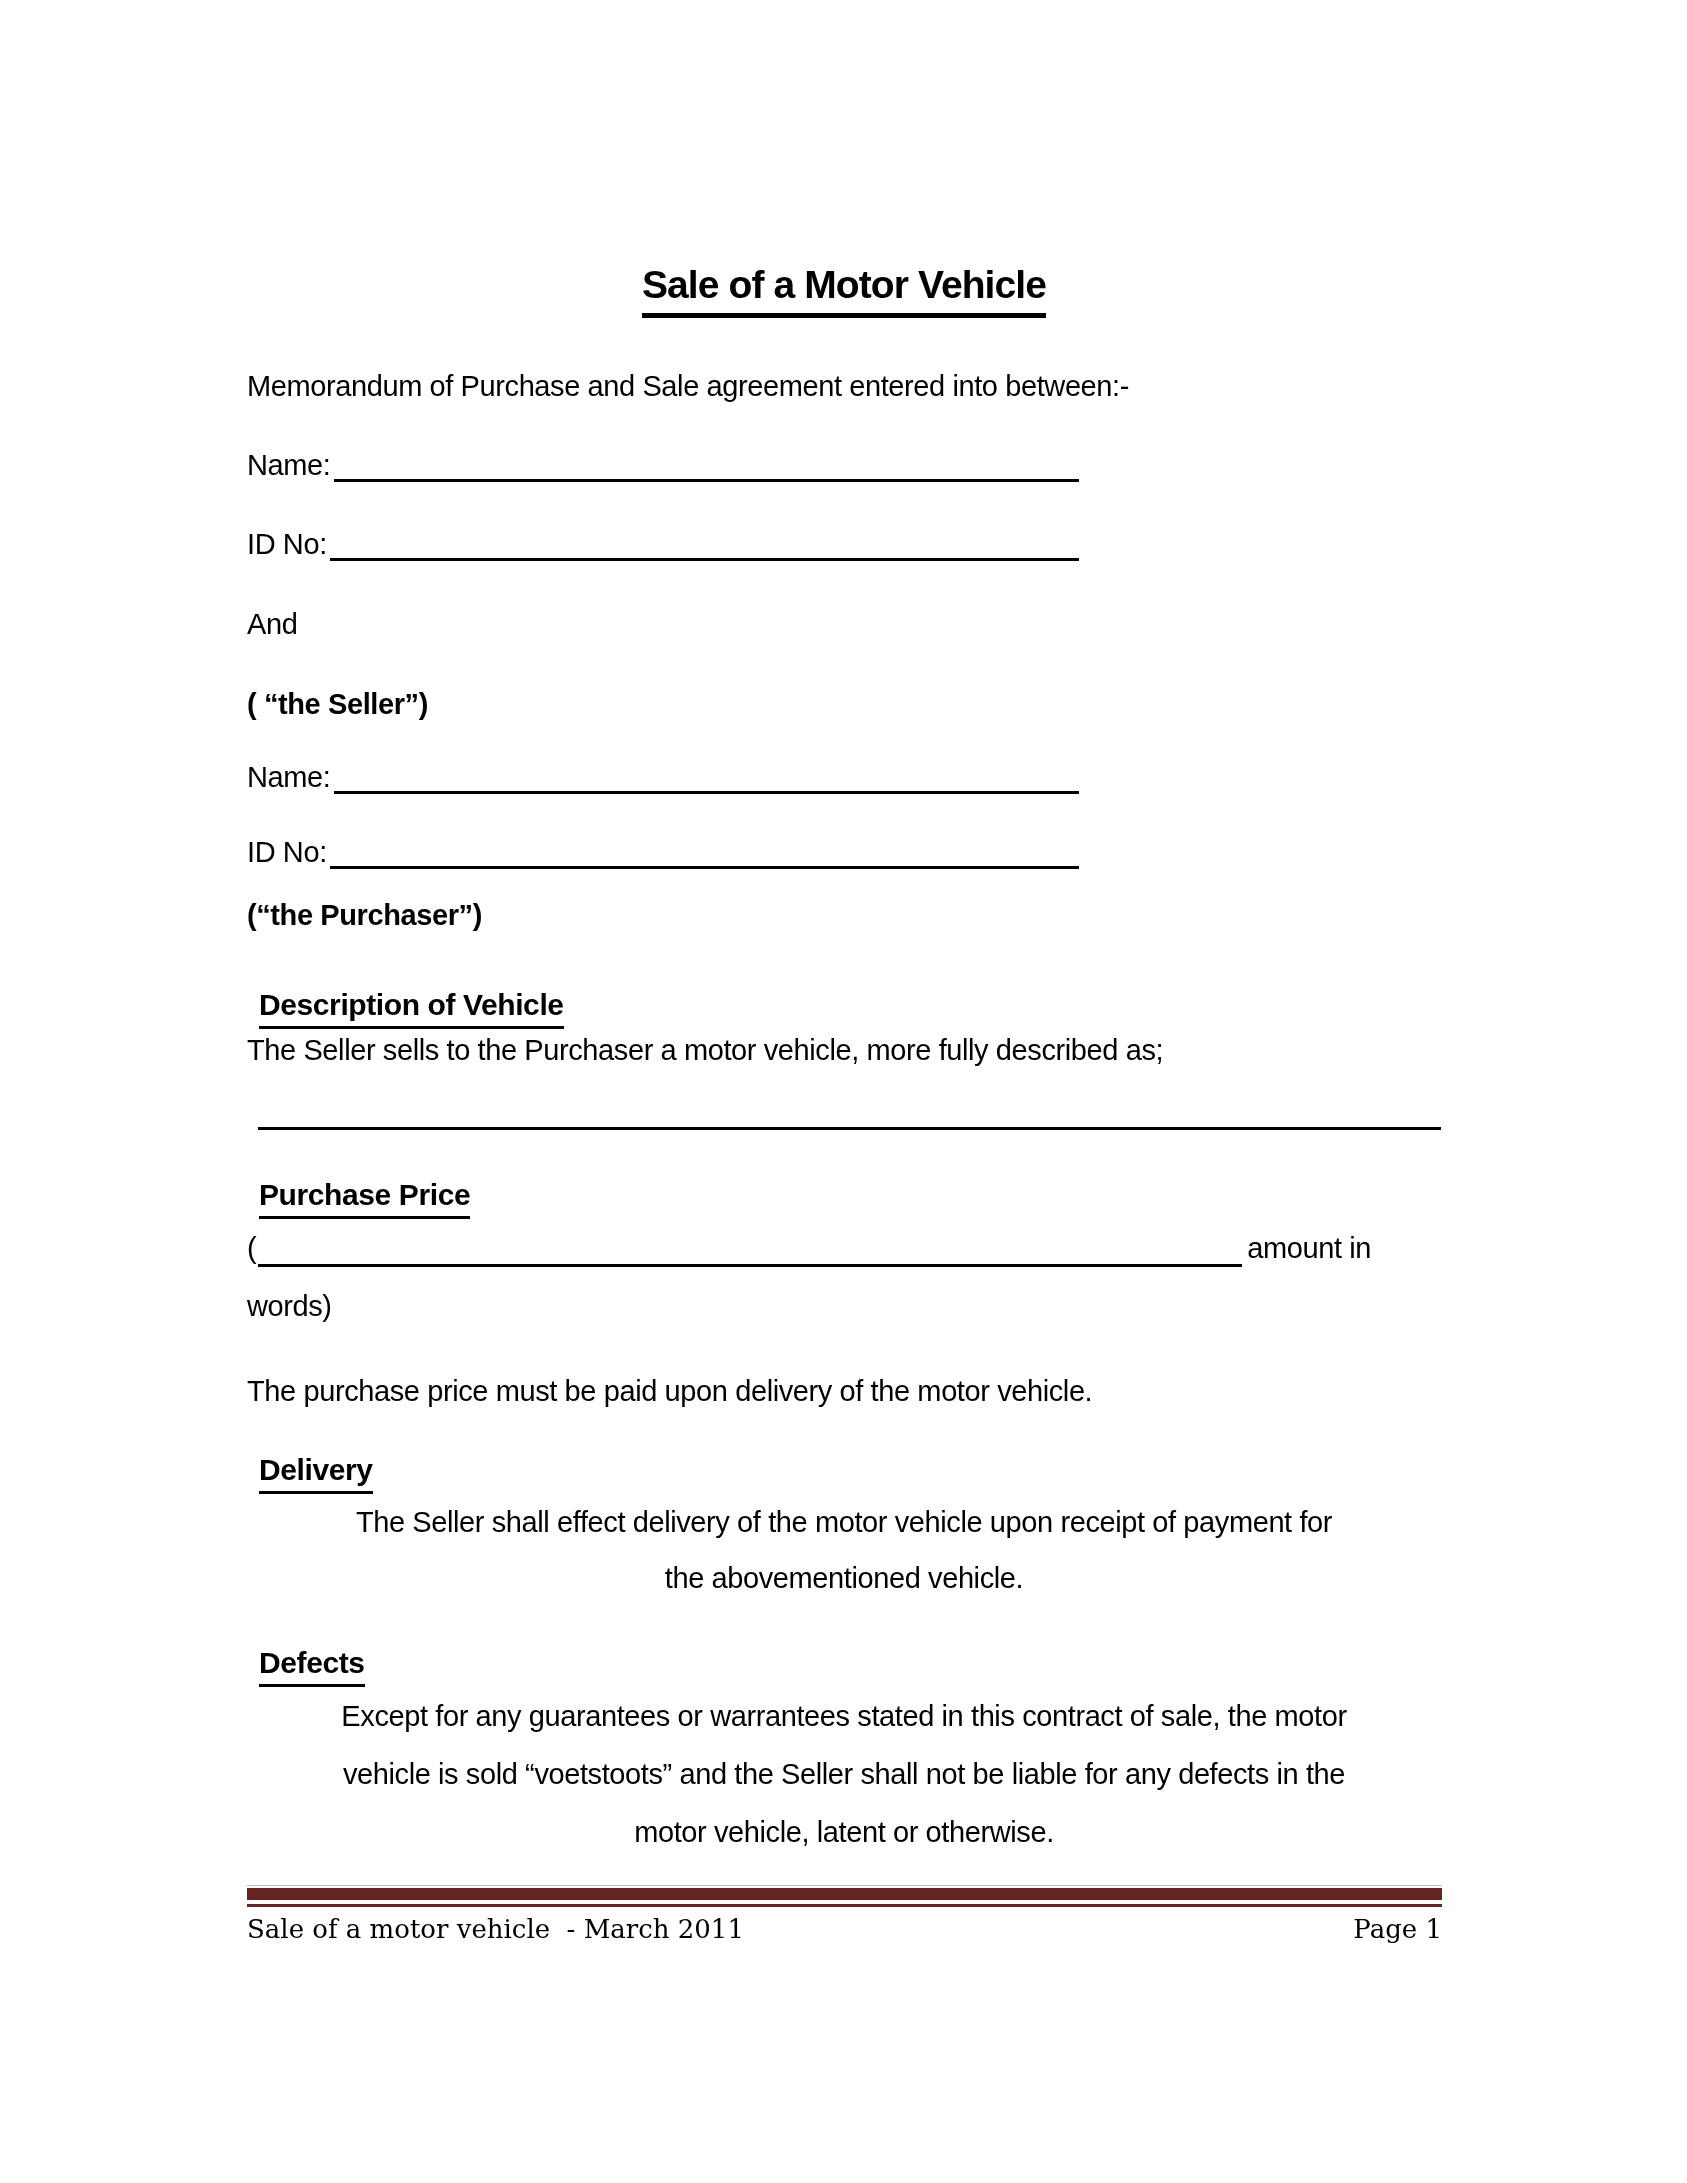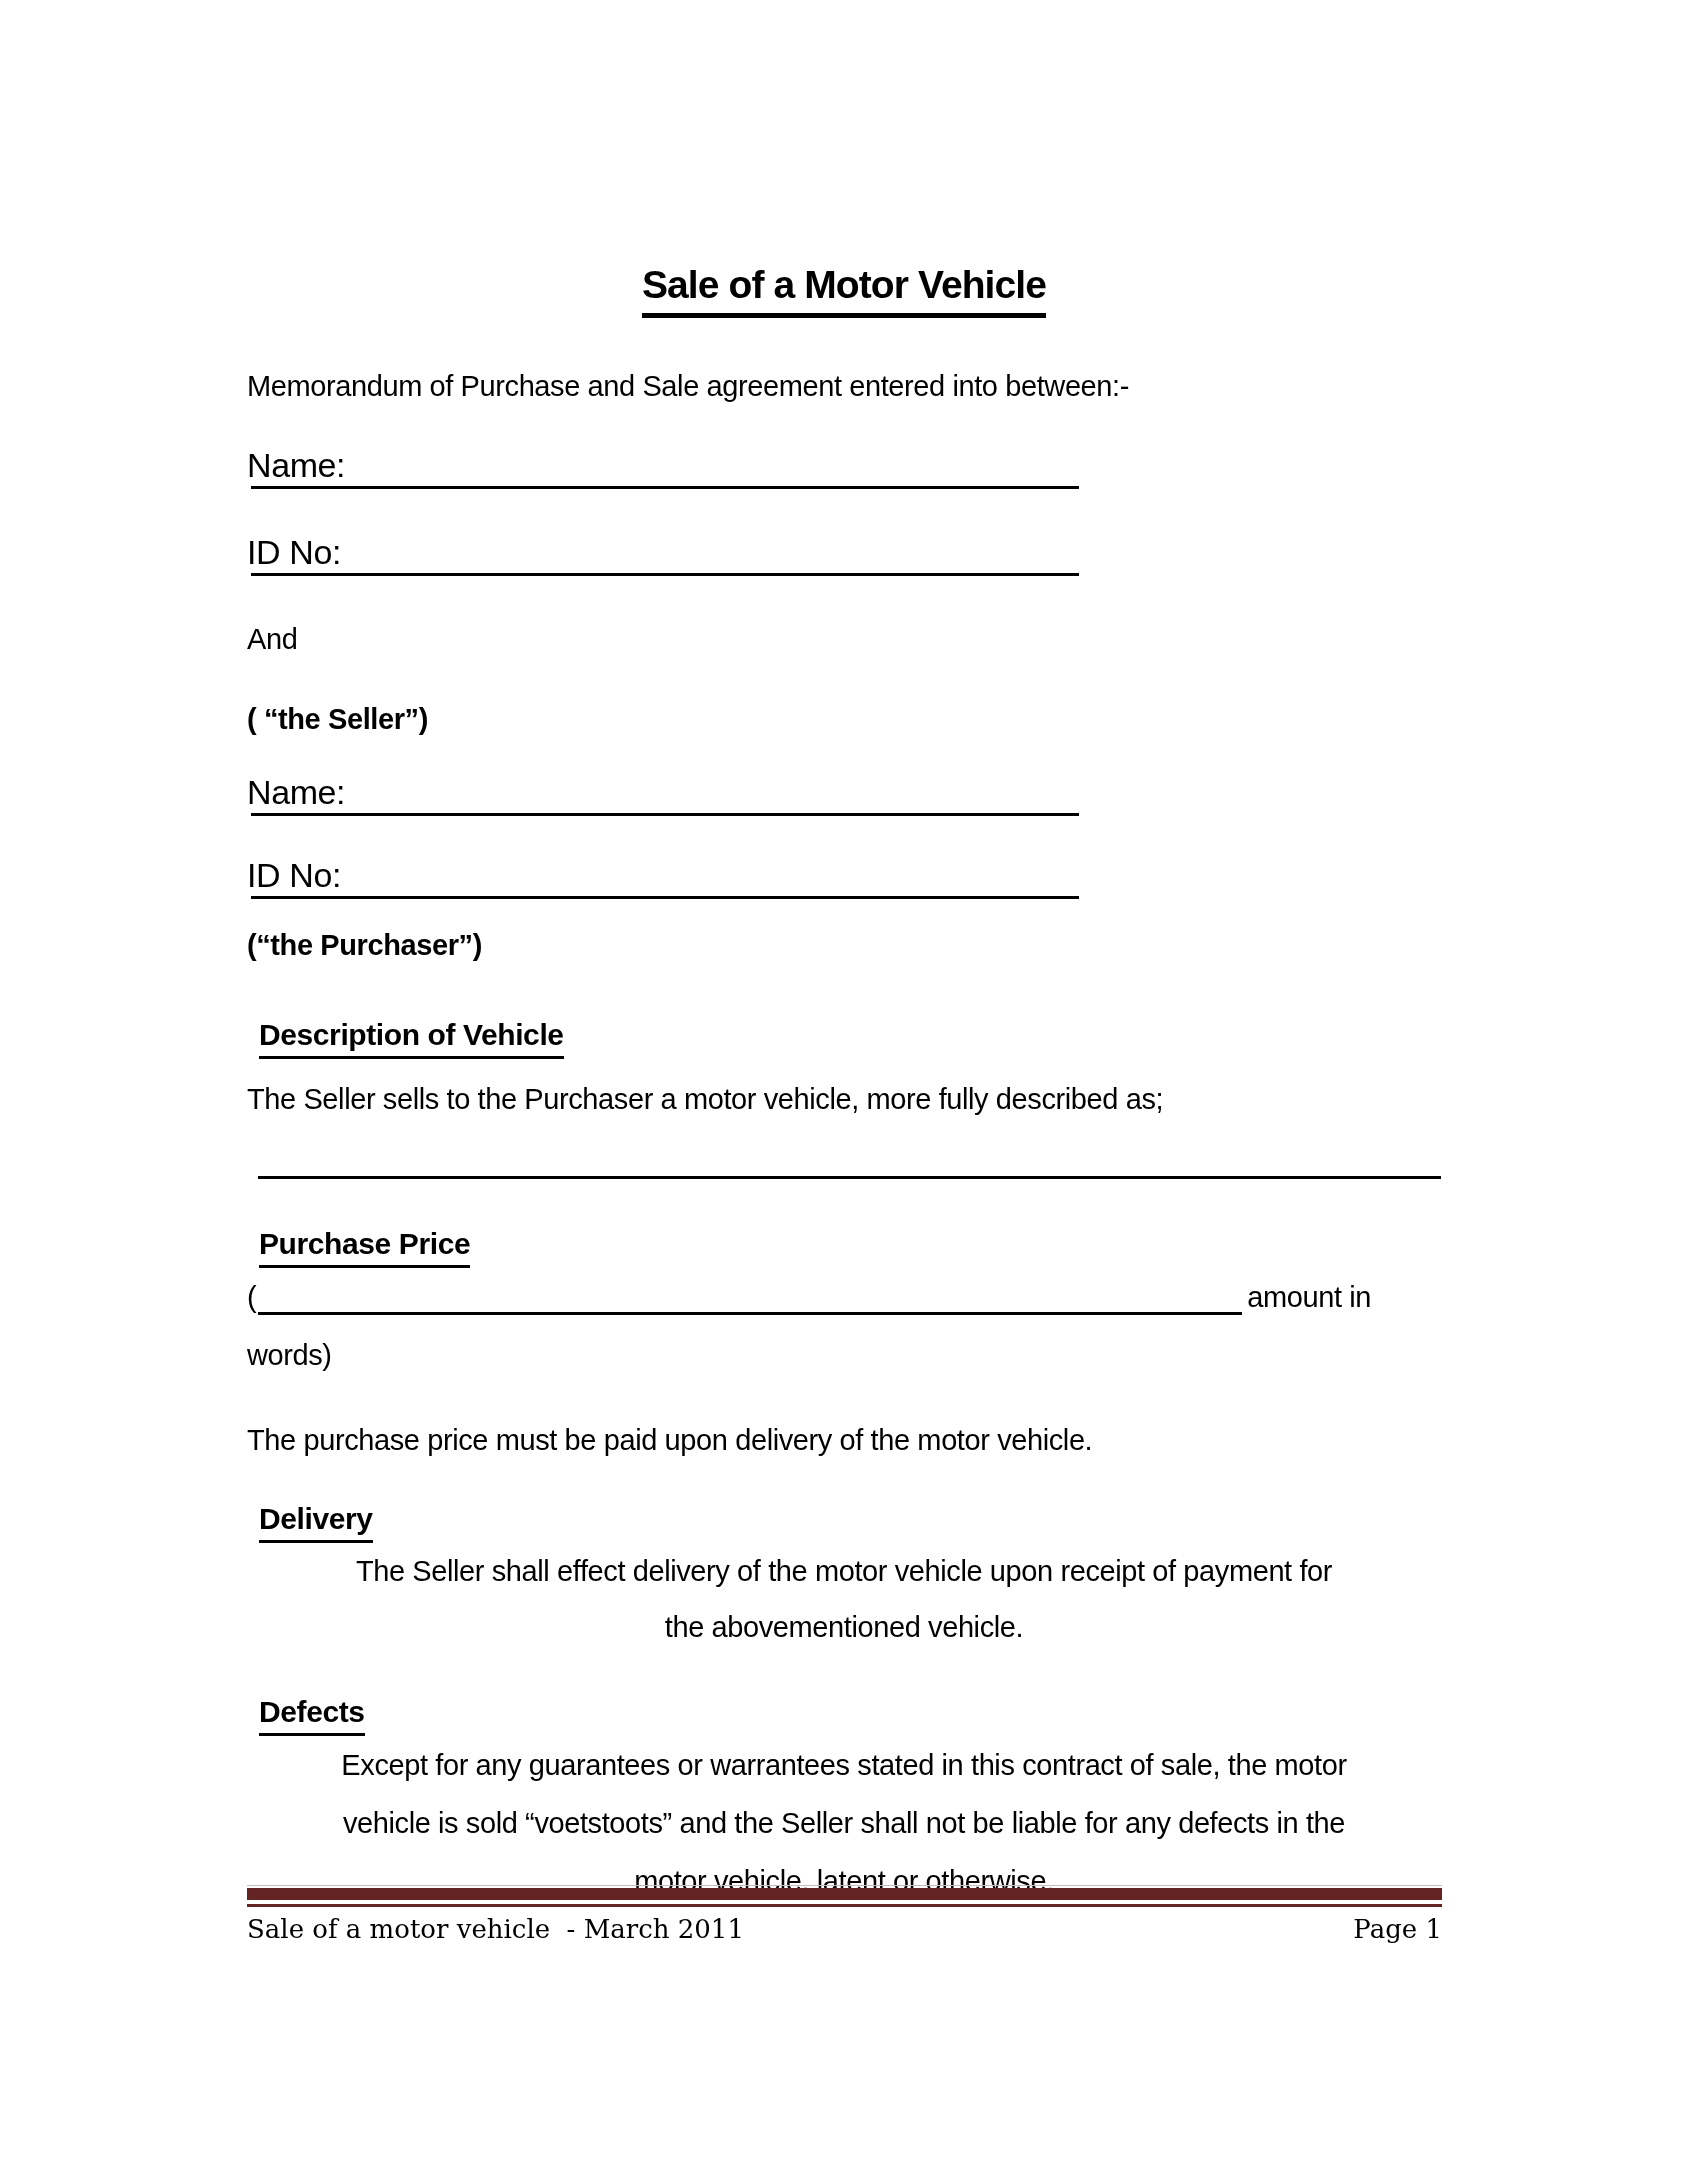--- a/index.html
+++ b/index.html
@@ -30,32 +30,30 @@
   .doc-title .title-text {
     display: inline-block;
     border-bottom: 5.2px solid #000;
     padding-bottom: 4.4px;
   }
   
   .line {
     font-size: 29px;
     line-height: 42px;
     letter-spacing: -0.4px;
-    margin-top: 19px;
   }
   .intro      { margin-bottom: 37px; }
   .bold       { font-weight: bold; }
   
   .field-row {
     display: flex;
     align-items: stretch;
-    font-size: 34px;
+    font-size: 29px;
     line-height: 42px;
     letter-spacing: -0.4px;
-    flex-direction: column;
   }
   .field-row .blank {
     flex: 1;
     border-bottom: 3.5px solid #000;
     margin-bottom: 4.4px;
     margin-left: 3.5px;
   }
   .short-right { padding-right: 362px; }
   .mb-42 { margin-bottom: 37px; }
   .mb-44 { margin-bottom: 38px; }

